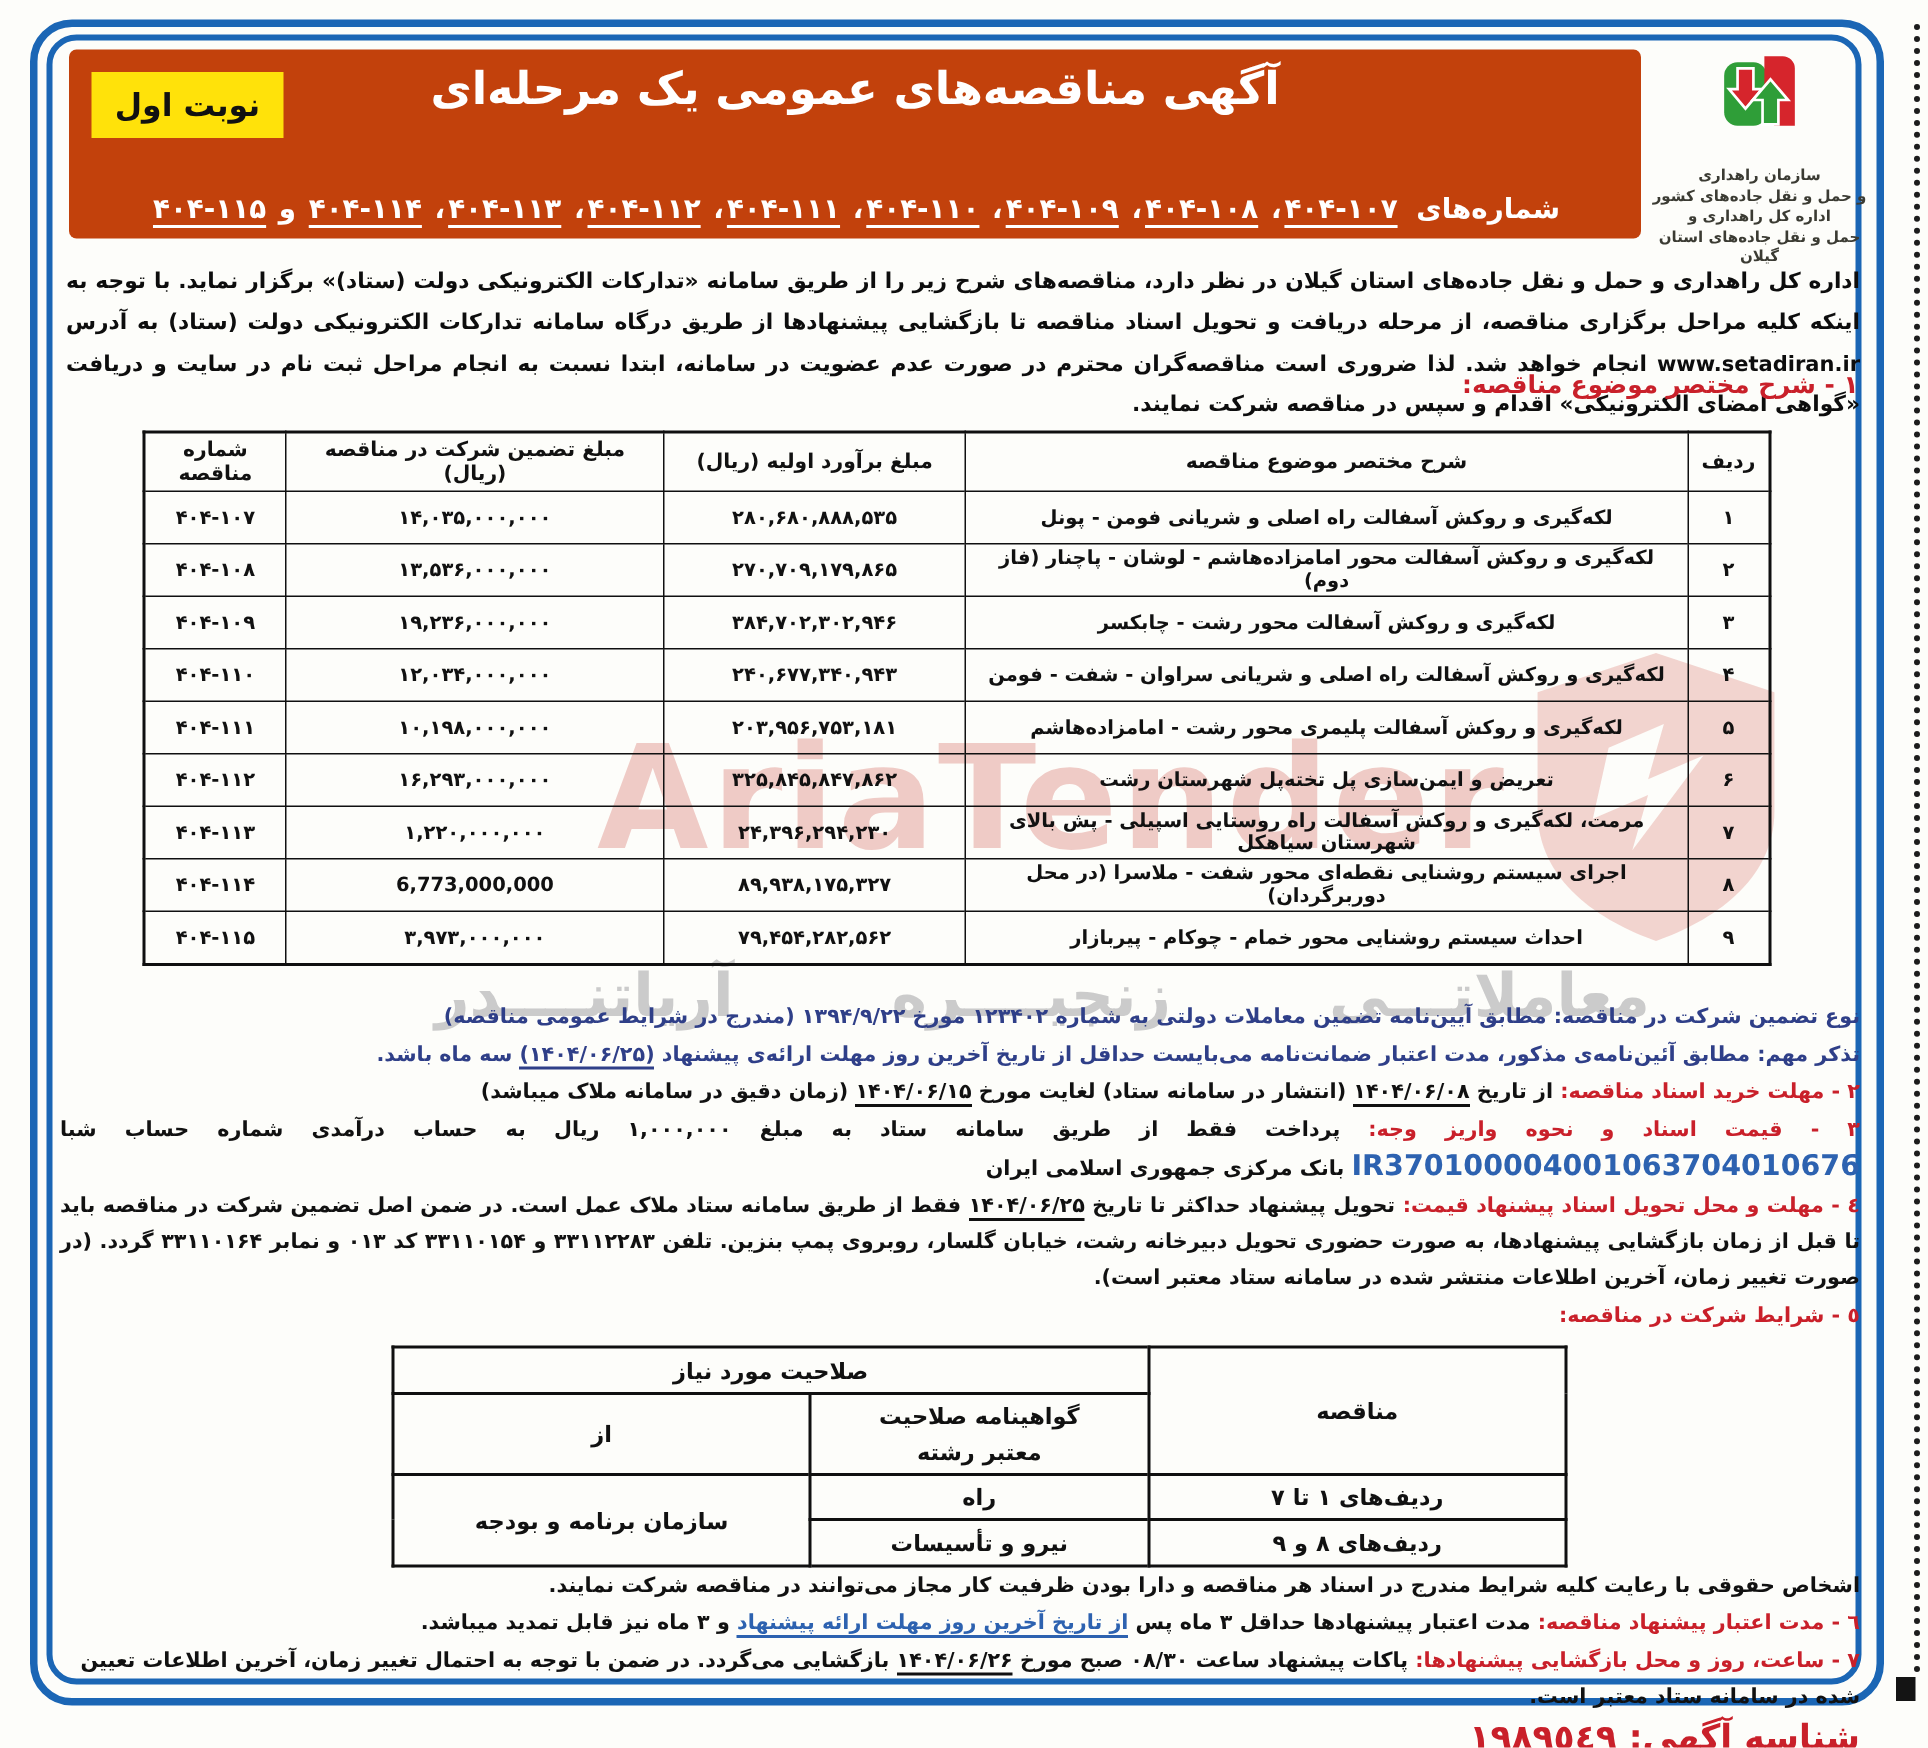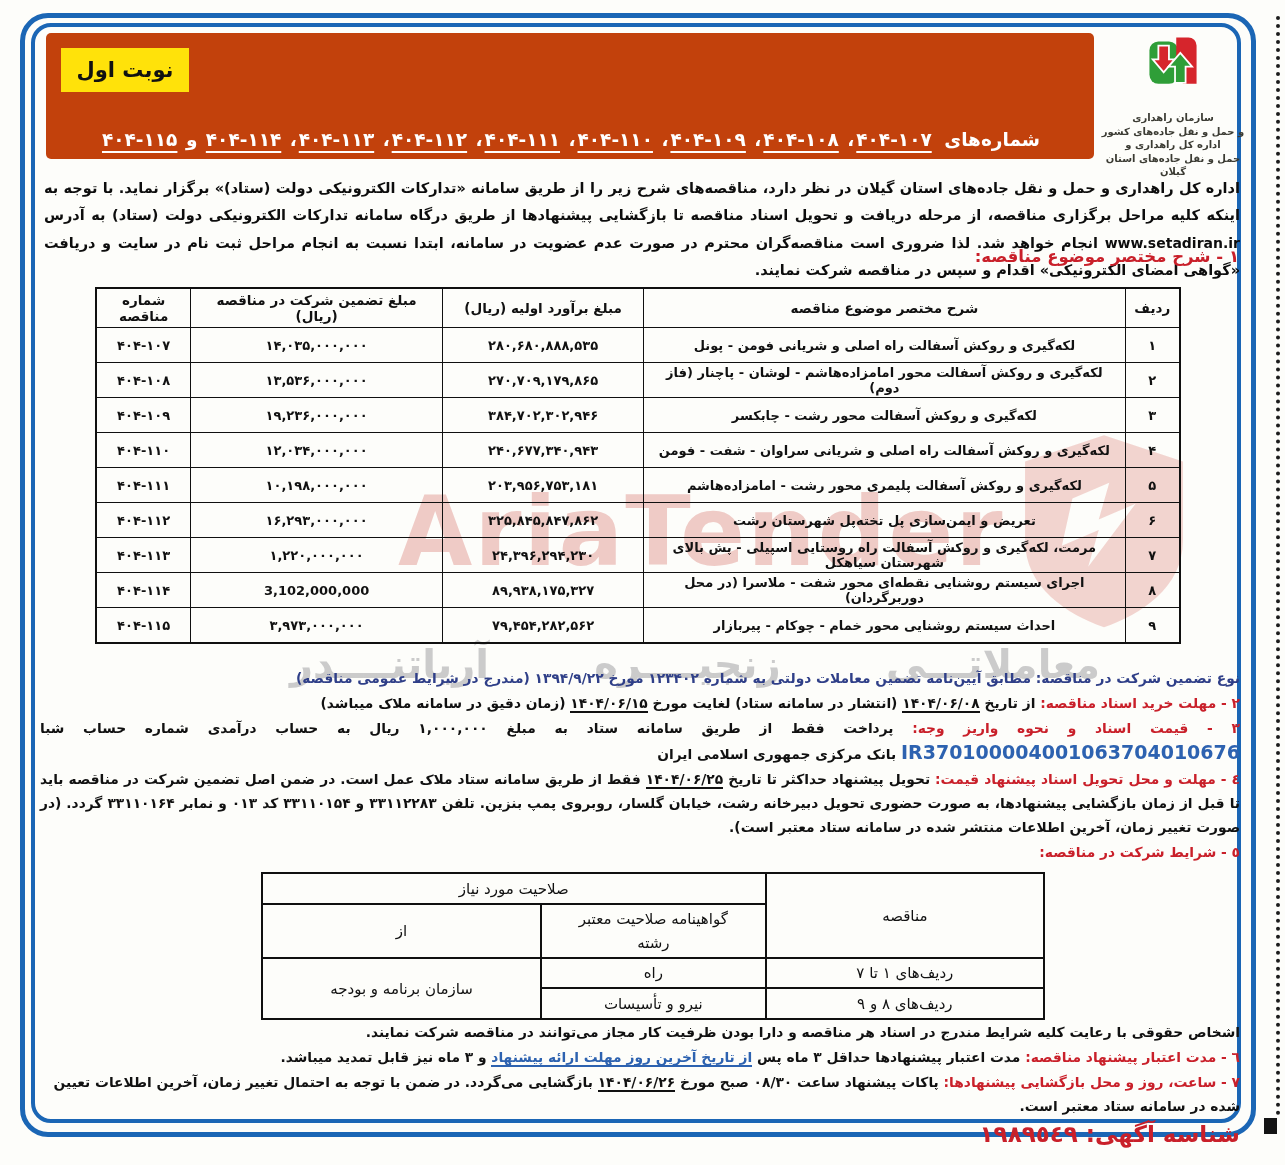--- a/index.html
+++ b/index.html
@@ -65,21 +65,21 @@
   .flow p.just{text-align:justify;}
   .navy{color:#2f3f88;}
   .red-lbl{color:#c9202a;}
   .u{border-bottom:2px solid currentColor;padding-bottom:0px;}
   .blue-link{color:#2d62b0;border-bottom:2px solid #2d62b0;}
   .iban{direction:ltr;unicode-bidi:isolate;color:#2d62b0;font-size:19px;}
 
   
   .qual-table{margin:8px 195px 0 auto;width:784px;font-size:15px;text-align:center;direction:rtl;
     border:2.4px solid #101010;}
-  .qual-table td{border:2px solid #101010;font-weight:normal;padding:2px 24px;}
+  .qual-table td{border:2px solid #101010;font-weight:bold;padding:2px 24px;}
   .q-r1{height:31px;}.q-r2{height:29px;}.q-r3{height:29px;}.q-r4{height:31px;}
   .q-col-mon{width:283px;}.q-col-cert{width:212px;}.q-col-from{width:287px;}
 
   .legal{margin-top:11px;}
   .ad-id{color:#c9202a;font-size:23px;line-height:30px;margin-top:2px;text-align:right;direction:rtl;}
 </style>
 </head>
 <body>
 
 <div class="wm-brand">
@@ -99,20 +99,21 @@
 
 <div class="frame-outer"></div>
 <div class="frame-inner"></div>
 <div class="dotted-edge"></div>
 <div class="corner-square"></div>
 
 <div class="layer">
 
   <div class="banner">
     <div class="badge">نوبت اول</div>
+    <div class="banner-title">آگهی مناقصه‌های عمومی یک مرحله‌ای</div>
     <div class="banner-numbers">
       <span class="lbl">شماره‌های</span>
       <span class="num">۴۰۴-۱۰۷</span><span>،</span>
       <span class="num">۴۰۴-۱۰۸</span><span>،</span>
       <span class="num">۴۰۴-۱۰۹</span><span>،</span>
       <span class="num">۴۰۴-۱۱۰</span><span>،</span>
       <span class="num">۴۰۴-۱۱۱</span><span>،</span>
       <span class="num">۴۰۴-۱۱۲</span><span>،</span>
       <span class="num">۴۰۴-۱۱۳</span><span>،</span>
       <span class="num">۴۰۴-۱۱۴</span>
@@ -197,35 +198,36 @@
       <td>۷</td>
       <td>مرمت، لکه‌گیری و روکش آسفالت راه روستایی اسپیلی - پش بالای شهرستان سیاهکل</td>
       <td><span class="ltr">۲۴,۳۹۶,۲۹۴,۲۳۰</span></td>
       <td><span class="ltr">۱,۲۲۰,۰۰۰,۰۰۰</span></td>
       <td><span class="ltr">۴۰۴-۱۱۳</span></td>
     </tr>
     <tr>
       <td>۸</td>
       <td>اجرای سیستم روشنایی نقطه‌ای محور شفت - ملاسرا (در محل دوربرگردان)</td>
       <td><span class="ltr">۸۹,۹۳۸,۱۷۵,۳۲۷</span></td>
-      <td><span class="ltr">3,102,000,000</span></td>
+      <td><span class="ltr">6,773,000,000</span></td>
       <td><span class="ltr">۴۰۴-۱۱۴</span></td>
     </tr>
     <tr>
       <td>۹</td>
       <td>احداث سیستم روشنایی محور خمام - چوکام - پیربازار</td>
       <td><span class="ltr">۷۹,۴۵۴,۲۸۲,۵۶۲</span></td>
       <td><span class="ltr">۳,۹۷۳,۰۰۰,۰۰۰</span></td>
       <td><span class="ltr">۴۰۴-۱۱۵</span></td>
     </tr>
   </tbody>
     </table>
 
   <div class="flow">
     <p class="navy">نوع تضمین شرکت در مناقصه: مطابق آیین‌نامه تضمین معاملات دولتی به شماره ۱۲۳۴۰۲ مورخ ۱۳۹۴/۹/۲۲ (مندرج در شرایط عمومی مناقصه)</p>
+    <p class="navy"><span>تذکر مهم: مطابق آئین‌نامه‌ی مذکور، مدت اعتبار ضمانت‌نامه می‌بایست حداقل از تاریخ آخرین روز مهلت ارائه‌ی پیشنهاد </span><span class="u">(۱۴۰۴/۰۶/۲۵)</span><span> سه ماه باشد.</span></p>
     <p><span class="red-lbl">۲ - مهلت خرید اسناد مناقصه:</span><span> از تاریخ </span><span class="u">۱۴۰۴/۰۶/۰۸</span><span> (انتشار در سامانه ستاد) لغایت مورخ </span><span class="u">۱۴۰۴/۰۶/۱۵</span><span> (زمان دقیق در سامانه ملاک میباشد)</span></p>
     <p class="just"><span class="red-lbl">۳ - قیمت اسناد و نحوه واریز وجه:</span><span> پرداخت فقط از طریق سامانه ستاد به مبلغ ۱,۰۰۰,۰۰۰ ریال به حساب درآمدی شماره حساب شبا </span><span class="iban">IR370100004001063704010676</span><span> بانک مرکزی جمهوری اسلامی ایران</span></p>
     <p class="just"><span class="red-lbl">٤ - مهلت و محل تحویل اسناد پیشنهاد قیمت:</span><span> تحویل پیشنهاد حداکثر تا تاریخ </span><span class="u">۱۴۰۴/۰۶/۲۵</span><span> فقط از طریق سامانه ستاد ملاک عمل است. در ضمن اصل تضمین شرکت در مناقصه باید تا قبل از زمان بازگشایی پیشنهادها، به صورت حضوری تحویل دبیرخانه رشت، خیابان گلسار، روبروی پمپ بنزین. تلفن ۳۳۱۱۲۲۸۳ و ۳۳۱۱۰۱۵۴ کد ۰۱۳ و نمابر ۳۳۱۱۰۱۶۴ گردد. (در صورت تغییر زمان، آخرین اطلاعات منتشر شده در سامانه ستاد معتبر است).</span></p>
     <p class="red-lbl">٥ - شرایط شرکت در مناقصه:</p>
 
     <table class="qual-table">
       <tbody>
           <tr class="q-r1">
         <td class="q-col-mon" rowspan="2">مناقصه</td>
         <td colspan="2">صلاحیت مورد نیاز</td>

